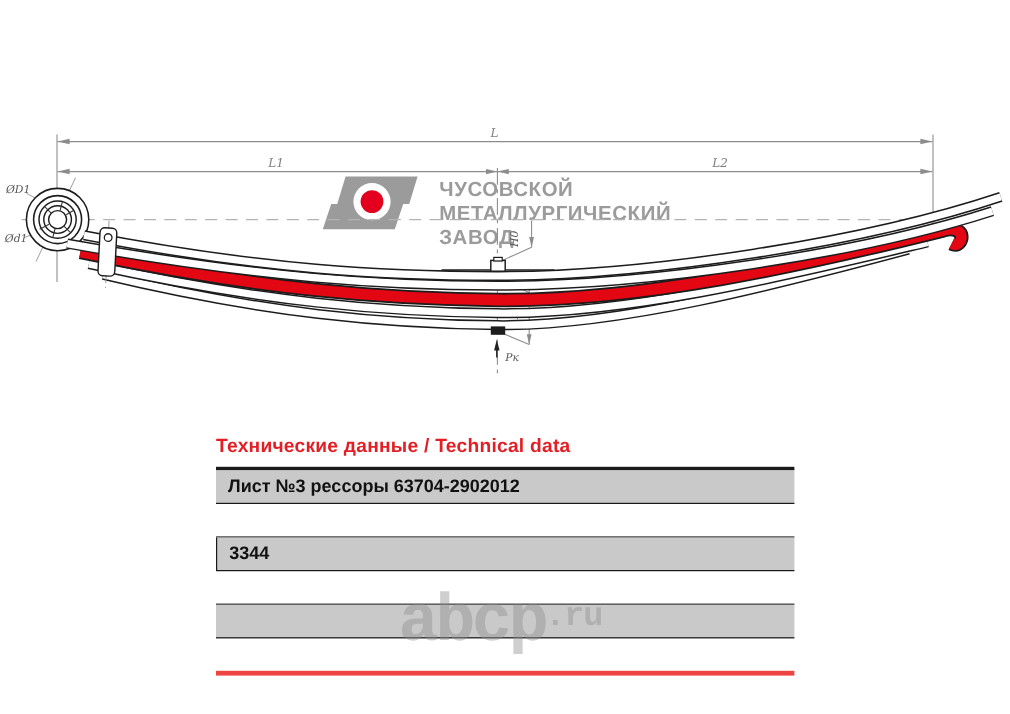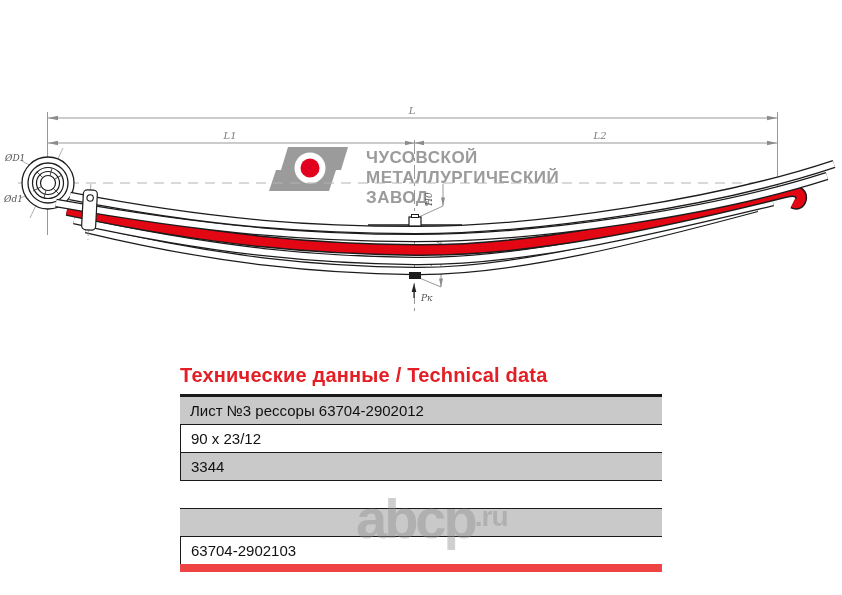--- a/index.html
+++ b/index.html
@@ -6,33 +6,33 @@
   #page{position:relative;width:842px;height:595px;background:#ffffff;overflow:hidden;
         font-family:"Liberation Sans", sans-serif;}
   
   #drawing{position:absolute;left:0;top:0;}
   .dim-label{font-family:"DejaVu Serif", serif;font-style:italic;font-size:10px;fill:#7d7d7d;}
   .small-label{font-family:"DejaVu Serif", serif;font-style:italic;font-size:9px;fill:#555;}
   .logo-text{font-family:"Liberation Sans", sans-serif;font-weight:bold;font-size:17px;
              fill:#9b9b9b;letter-spacing:.5px;}
   
   #tech{position:absolute;left:180px;top:364px;width:482px;}
-  .tech-title{color:#e31e24;font-weight:bold;font-size:20px;margin:0 0 7px 0;letter-spacing:.2px;}
-  .tbl{border-top:3px solid #1a1a1a;border-bottom:8px solid #ef4444;}
+  .tech-title{color:#e31e24;font-weight:bold;font-size:16px;margin:0 0 7px 0;letter-spacing:.2px;}
+  .tbl{border-top:3px solid #1a1a1a;border-bottom:4px solid #ef4444;font-weight:bold;}
   .tr{display:flex;align-items:center;height:27px;border-bottom:1.5px solid #1a1a1a;
       font-size:15px;color:#111;}
   .tr:last-child{border-bottom:none;}
   .tr.gray{background:#c9c9c9;}
   .td{box-sizing:border-box;padding-left:10px;white-space:nowrap;}
   .td.lab{width:237px;}
   .td.val{flex:1;border-left:1.5px solid #1a1a1a;align-self:stretch;display:flex;align-items:center;}
   
-  #watermark{position:absolute;left:356px;top:486px;pointer-events:none;opacity:.42;
+  #watermark{position:absolute;left:332px;top:486px;pointer-events:none;opacity:.42;
              color:#8f8f8f;font-weight:bold;white-space:nowrap;z-index:5;
-             font-family:Liberation Sans, sans-serif;}
+             font-family:Liberation Mono, monospace;}
   #watermark .big{font-size:56px;letter-spacing:-3px;}
   #watermark .small{font-size:28px;position:relative;top:-12px;letter-spacing:-1px;}
 </style>
 </head>
 <body>
 
 <div id="page">
 
   <svg id="drawing" width="842" height="360" viewBox="0 0 842 360">
 
@@ -148,30 +148,28 @@
     </g>
   </svg>
 
   <div id="tech">
     <p class="tech-title">Технические данные / Technical data</p>
     <div class="tbl">
       <div class="tr gray">
         <div class="td">Лист №3 рессоры 63704-2902012</div>
       </div>
       <div class="tr">
-        <div class="td val">90 x 23/12</div>
       </div>
       <div class="tr gray">
         <div class="td val">3344</div>
       </div>
       <div class="tr">
       </div>
       <div class="tr gray">
       </div>
       <div class="tr">
-        <div class="td val">63704-2902103</div>
       </div>
     </div>
   </div>
 
   <div id="watermark"><span class="big">abcp</span><span class="small">.ru</span></div>
 
 </div>
 
 </body></html>

